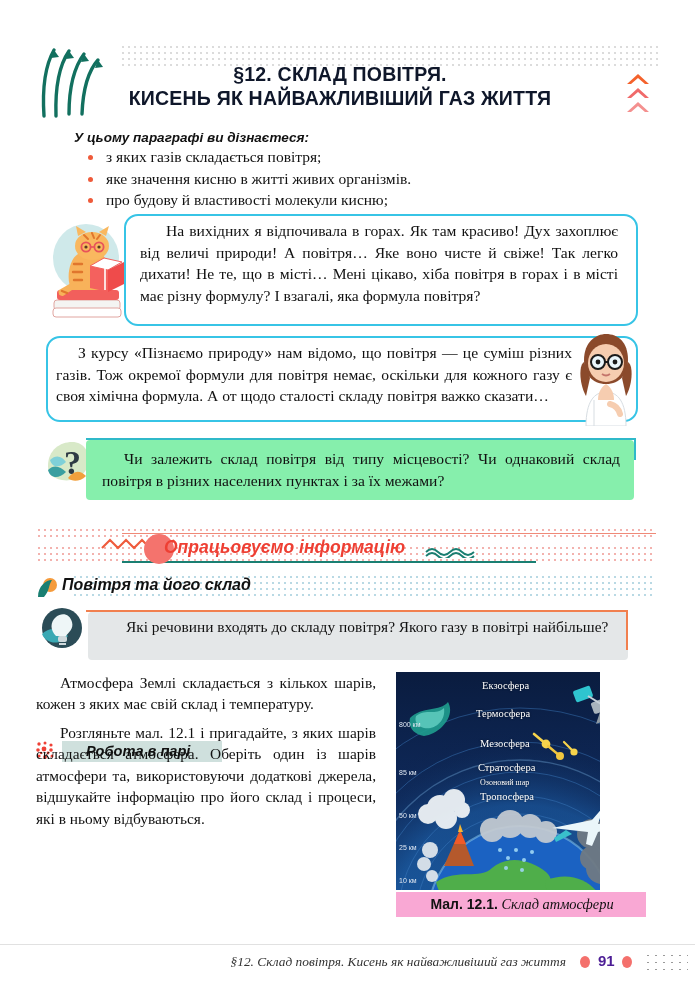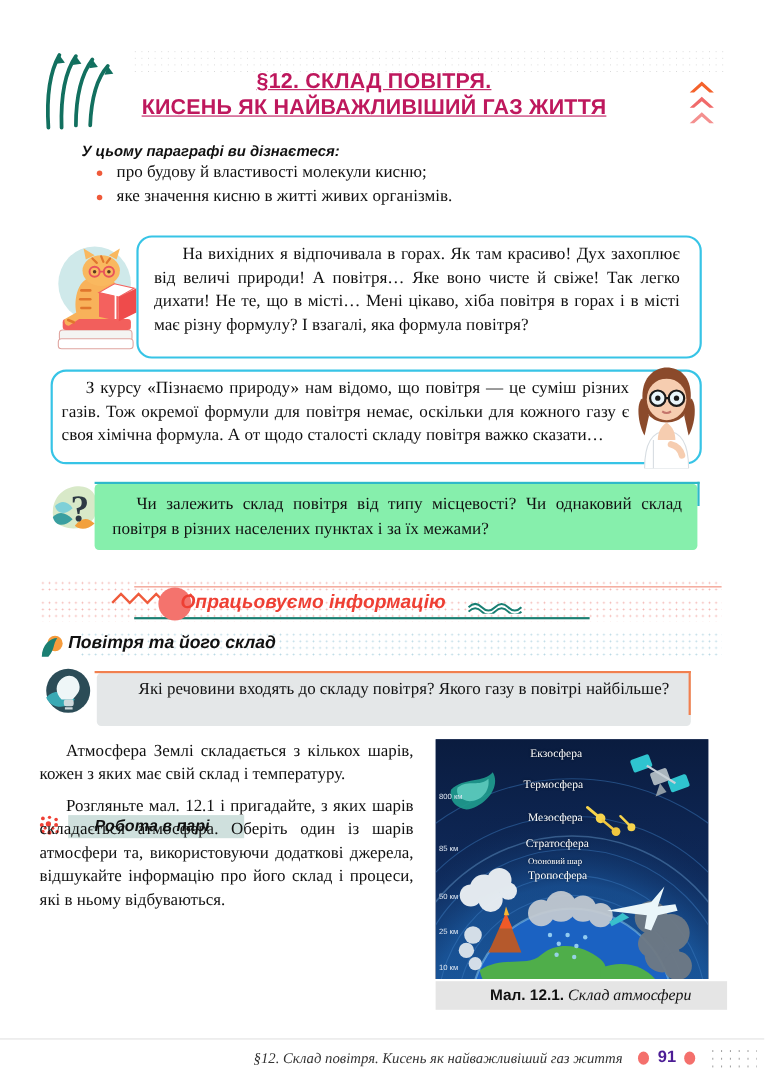--- a/index.html
+++ b/index.html
@@ -30,22 +30,21 @@
     position:absolute;right:42px;top:70px;width:30px;height:46px;
   }
   .title{
     position:absolute;left:100px;top:62px;width:480px;
     text-align:center;
     font-family:"Liberation Sans", sans-serif;
     font-weight:bold;
     font-size:19.5px;
     line-height:24px;
     letter-spacing:0.2px;
-    color:#be185d;
-    text-decoration:underline;
+    color:#0f172a;
   }
 
   .lead-head{
     position:absolute;left:74px;top:130px;
     font-family:"Liberation Sans", sans-serif;
     font-style:italic;font-weight:bold;font-size:13.5px;color:#111;
   }
   .lead-list{
     position:absolute;left:84px;top:146px;width:500px;
     margin:0;padding:0;list-style:none;
@@ -153,26 +152,26 @@
   .pair-icon{position:absolute;left:34px;top:740px;width:24px;height:22px;}
   .pair-body{
     position:absolute;left:36px;top:722px;width:340px;
     font-size:15.4px;line-height:21.4px;color:#111;text-align:justify;
     text-indent:24px;
   }
 
   
   .fig-wrap{position:absolute;left:396px;top:672px;width:248px;}
   .fig{
-    position:relative;width:248px;height:218px;overflow:hidden;
+    position:relative;width:204px;height:218px;overflow:hidden;
     background:#0b1f49;
   }
   .fig-cap{
-    width:248px;margin-top:2px;padding:4px 0 4px 17px;
-    background:#e5e5e5;
+    width:248px;margin-top:2px;padding:4px 0 4px 2px;
+    background:#f9a8d4;
     text-align:center;font-size:14.4px;color:#111;
   }
   .fig-cap b{font-family:"Liberation Sans", sans-serif;font-size:14px;}
   .fig-cap i{font-style:italic;}
 
   .layer-label{
     position:absolute;color:#ffffff;
     font-family:"Liberation Serif", serif;
     font-size:10.5px;white-space:nowrap;
     text-shadow:0 0 2px rgba(0,0,0,.6);
@@ -238,22 +237,23 @@
     </svg>
   </div>
 
   <div class="title">
     <div>§12. СКЛАД ПОВІТРЯ.</div>
     <div>КИСЕНЬ ЯК НАЙВАЖЛИВІШИЙ ГАЗ ЖИТТЯ</div>
   </div>
 
   <div class="lead-head">У цьому параграфі ви дізнаєтеся:</div>
   <ul class="lead-list">
+    <li>з яких газів складається повітря;</li>
+    <li>яке значення кисню в житті живих організмів.</li>
     <li>про будову й властивості молекули кисню;</li>
-    <li>яке значення кисню в житті живих організмів.</li>
   </ul>
 
   <div class="ill" style="left:46px;top:212px;width:86px;height:112px;">
     <svg width="86" height="112" viewBox="0 0 86 112">
       <ellipse cx="40" cy="46" rx="33" ry="34" fill="#cfe9ea"></ellipse>
 
       <rect x="8" y="88" width="66" height="10" rx="3" fill="#f4f4f2" stroke="#e0a5a0" stroke-width="1"></rect>
       <rect x="11" y="78" width="62" height="10" rx="3" fill="#f25f5c"></rect>
       <rect x="7" y="96" width="68" height="9" rx="3" fill="#ffffff" stroke="#e0a5a0" stroke-width="1"></rect>
 

